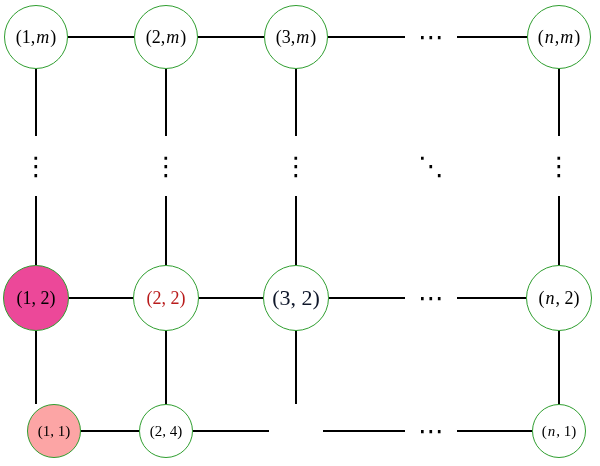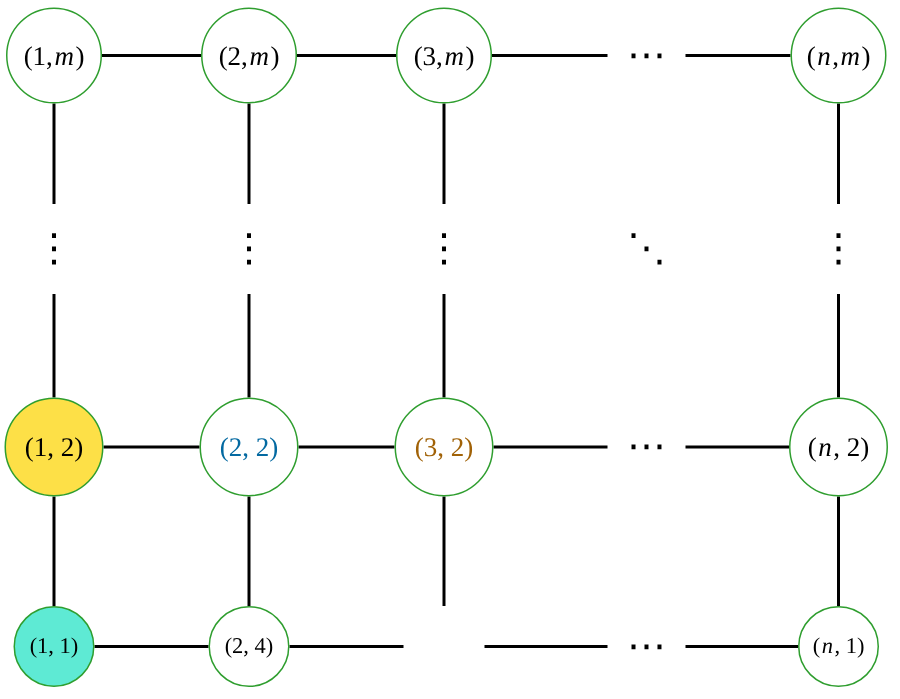--- a/index.html
+++ b/index.html
@@ -73,25 +73,25 @@
       <line x1="296" y1="196" x2="296" y2="265" stroke="#000000" stroke-width="2"></line>
       <line x1="296" y1="331" x2="296" y2="404" stroke="#000000" stroke-width="2"></line>
       <line x1="559" y1="69" x2="559" y2="136" stroke="#000000" stroke-width="2"></line>
       <line x1="559" y1="196" x2="559" y2="265" stroke="#000000" stroke-width="2"></line>
       <line x1="559" y1="331" x2="559" y2="404" stroke="#000000" stroke-width="2"></line>
     </svg>
 <div class="node" style="left: 4px; top: 5px; width: 64px; height: 64px; border: 1.8px solid rgb(47, 158, 47); background: rgb(255, 255, 255); color: rgb(0, 0, 0); font-size: 18px;">(1, <i>m</i>)</div>
     <div class="node" style="left: 134px; top: 5px; width: 64px; height: 64px; border: 1.8px solid rgb(47, 158, 47); background: rgb(255, 255, 255); color: rgb(0, 0, 0); font-size: 18px;">(2, <i>m</i>)</div>
     <div class="node" style="left: 264px; top: 5px; width: 64px; height: 64px; border: 1.8px solid rgb(47, 158, 47); background: rgb(255, 255, 255); color: rgb(0, 0, 0); font-size: 18px;">(3, <i>m</i>)</div>
     <div class="node" style="left: 527px; top: 5px; width: 64px; height: 64px; border: 1.8px solid rgb(47, 158, 47); background: rgb(255, 255, 255); color: rgb(0, 0, 0); font-size: 18px;">(<i>n</i>, <i>m</i>)</div>
-    <div class="node" style="left: 3px; top: 265px; width: 66px; height: 66px; border: 1.8px solid rgb(47, 158, 47); background: #fde047; color: rgb(0, 0, 0); font-size: 18px;">(1, 2)</div>
-    <div class="node" style="left: 133px; top: 265px; width: 66px; height: 66px; border: 1.8px solid rgb(47, 158, 47); background: rgb(255, 255, 255); color: #0369a1; font-size: 18px;">(2, 2)</div>
-    <div class="node" style="left: 263px; top: 265px; width: 66px; height: 66px; border: 1.8px solid rgb(47, 158, 47); background: rgb(255, 255, 255); color: #a16207; font-size: 18px;">(3, 2)</div>
+    <div class="node" style="left: 3px; top: 265px; width: 66px; height: 66px; border: 1.8px solid rgb(47, 158, 47); background: #ec4899; color: rgb(0, 0, 0); font-size: 18px;">(1, 2)</div>
+    <div class="node" style="left: 133px; top: 265px; width: 66px; height: 66px; border: 1.8px solid rgb(47, 158, 47); background: rgb(255, 255, 255); color: #b91c1c; font-size: 18px;">(2, 2)</div>
+    <div class="node" style="left: 263px; top: 265px; width: 66px; height: 66px; border: 1.8px solid rgb(47, 158, 47); background: rgb(255, 255, 255); color: #0f172a; font-size: 22px;">(3, 2)</div>
     <div class="node" style="left: 526px; top: 265px; width: 66px; height: 66px; border: 1.8px solid rgb(47, 158, 47); background: rgb(255, 255, 255); color: rgb(0, 0, 0); font-size: 18px;">(<i>n</i>, 2)</div>
-    <div class="node" style="left: 9px; top: 404px; width: 54px; height: 54px; border: 1.8px solid rgb(47, 158, 47); background: #5eead4; color: rgb(0, 0, 0); font-size: 15px;">(1, 1)</div>
+    <div class="node" style="left: 27px; top: 404px; width: 54px; height: 54px; border: 1.8px solid rgb(47, 158, 47); background: #fca5a5; color: rgb(0, 0, 0); font-size: 15px;">(1, 1)</div>
     <div class="node" style="left: 139px; top: 404px; width: 54px; height: 54px; border: 1.8px solid rgb(47, 158, 47); background: rgb(255, 255, 255); color: rgb(0, 0, 0); font-size: 15px;">(2, 4)</div>
     <div class="node" style="left: 532px; top: 404px; width: 54px; height: 54px; border: 1.8px solid rgb(47, 158, 47); background: rgb(255, 255, 255); color: rgb(0, 0, 0); font-size: 15px;">(<i>n</i>, 1)</div>
     <div class="dots" style="left: 407px; top: 13px; width: 48px; height: 48px;">⋯</div>
     <div class="dots" style="left: 12px; top: 142px; width: 48px; height: 48px;">⋮</div>
     <div class="dots" style="left: 142px; top: 142px; width: 48px; height: 48px;">⋮</div>
     <div class="dots" style="left: 272px; top: 142px; width: 48px; height: 48px;">⋮</div>
     <div class="dots" style="left: 407px; top: 142px; width: 48px; height: 48px;">⋱</div>
     <div class="dots" style="left: 535px; top: 142px; width: 48px; height: 48px;">⋮</div>
     <div class="dots" style="left: 407px; top: 274px; width: 48px; height: 48px;">⋯</div>
     <div class="dots" style="left: 407px; top: 407px; width: 48px; height: 48px;">⋯</div>

